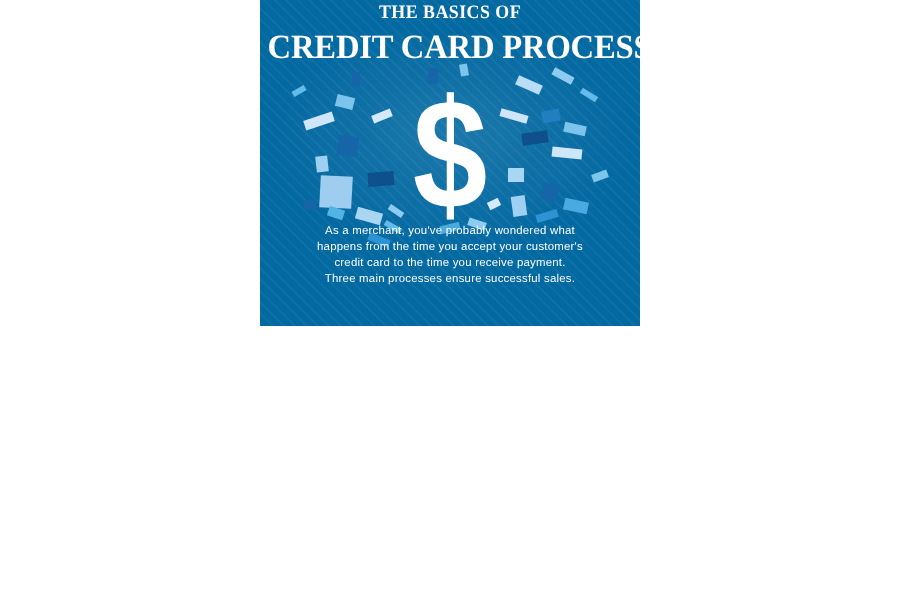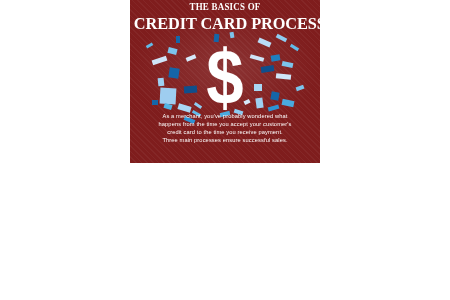--- a/index.html
+++ b/index.html
@@ -15,21 +15,21 @@
     position: relative;
   }
 
   
   #infographic-panel {
     position: absolute;
     left: 130px;
     top: 0px;
     width: 190px;
     height: 163px;
-    background: #7f1d1d;
+    background: #0369a1;
     overflow: hidden;
   }
 
   
   #panel-texture {
     position: absolute;
     inset: 0;
     background-image: repeating-linear-gradient(
       45deg,
       rgba(255,255,255,0.045) 0px,

